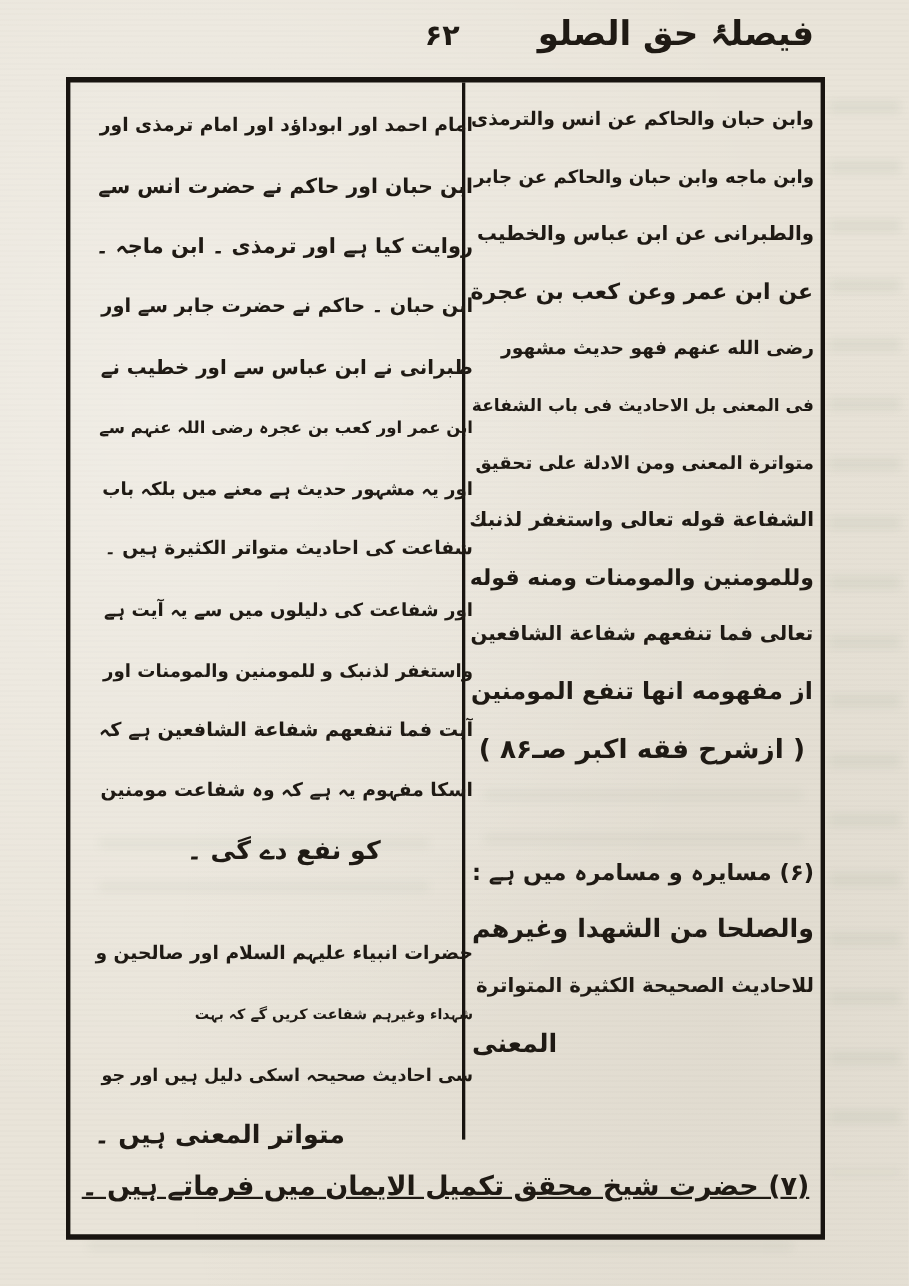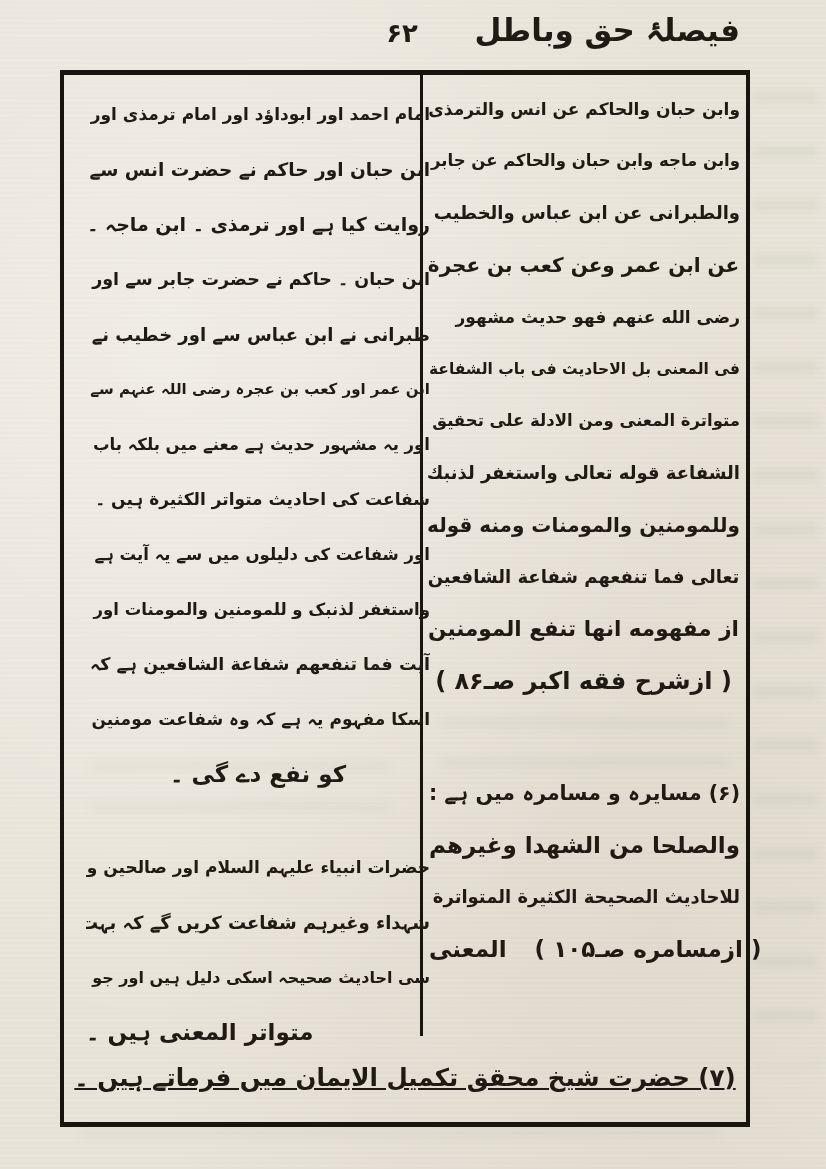--- a/index.html
+++ b/index.html
@@ -66,21 +66,21 @@
   }
 </style>
 </head>
 <body>
 
 <div class="bleed strip" style="left:754px;top:92px;width:64px;height:975px;"></div>
 <div class="bleed blob" style="left:90px;top:762px;width:300px;height:80px;"></div>
 <div class="bleed blob" style="left:440px;top:718px;width:290px;height:60px;"></div>
 <div class="bleed blob" style="left:80px;top:1128px;width:640px;height:38px;"></div>
 
-<div class="hdr-title">فیصلۂ حق وباطل</div>
+<div class="hdr-title">فیصلۂ حق الصلو</div>
 <div class="hdr-pagenum">۶۲</div>
 
 <div class="frame">
   <div class="divider"></div>
 
   <div class="col col-right">
     <div class="line fit" style="font-size: 17px;">وابن حبان والحاكم عن انس والترمذى</div>
     <div class="line fit" style="font-size: 16.5px;">وابن ماجه وابن حبان والحاكم عن جابر</div>
     <div class="line fit" style="font-size: 18px;">والطبرانى عن ابن عباس والخطيب</div>
     <div class="line fit center" style="font-size: 20px;">عن ابن عمر وعن كعب بن عجرة</div>
@@ -91,39 +91,38 @@
     <div class="line fit" style="font-size: 20px;">وللمومنين والمومنات ومنه قوله</div>
     <div class="line fit center" style="font-size: 18px;">تعالى فما تنفعهم شفاعة الشافعين</div>
     <div class="line fit center" style="font-size: 21.5px;">از مفهومه انها تنفع المومنين</div>
     <div class="line fit center">( ازشرح فقه اكبر صـ۸۶ )</div>
 
     <div class="line fit gap-md" style="font-size: 20.5px;">(۶) مسایرہ و مسامرہ میں ہے :</div>
     <div class="line fit" style="font-size: 23px;">والصلحا من الشهدا وغيرهم</div>
     <div class="line fit" style="font-size: 18px;">للاحاديث الصحيحة الكثيرة المتواترة</div>
     <div class="cite-row">
       <span class="fit">المعنى</span>
-      <span class="fit">( ازمسامره صـ۱۰۵ )</span>
     </div>
   </div>
 
   <div class="col col-left">
     <div class="line fit" style="font-size: 17px;">امام احمد اور ابوداؤد اور امام ترمذی اور</div>
     <div class="line fit" style="font-size: 18.5px;">ابن حبان اور حاکم نے حضرت انس سے</div>
     <div class="line fit" style="font-size: 19px;">روایت کیا ہے اور ترمذی ۔ ابن ماجہ ۔</div>
     <div class="line fit" style="font-size: 17.5px;">ابن حبان ۔ حاکم نے حضرت جابر سے اور</div>
     <div class="line fit" style="font-size: 18px;">طبرانی نے ابن عباس سے اور خطیب نے</div>
     <div class="line fit" style="font-size: 15px;">ابن عمر اور کعب بن عجرہ رضی اللہ عنہم سے</div>
     <div class="line fit" style="font-size: 16.5px;">اور یہ مشہور حدیث ہے معنے میں بلکہ باب</div>
     <div class="line fit" style="font-size: 17px;">شفاعت کی احادیث متواتر الكثيرة ہیں ۔</div>
     <div class="line fit" style="font-size: 16.5px;">اور شفاعت کی دلیلوں میں سے یہ آیت ہے</div>
     <div class="line fit" style="font-size: 16.5px;">واستغفر لذنبک و للمومنین والمومنات اور</div>
     <div class="line fit" style="font-size: 17.5px;">آیت فما تنفعهم شفاعة الشافعین ہے کہ</div>
     <div class="line fit" style="font-size: 17px;">اسکا مفہوم یہ ہے کہ وہ شفاعت مومنین</div>
     <div class="line fit center">کو نفع دے گی ۔</div>
 
     <div class="line fit gap-sm" style="font-size: 17px;">حضرات انبیاء علیہم السلام اور صالحین و</div>
-    <div class="line fit" style="font-size: 18px;">شہداء وغیرہم شفاعت کریں گے کہ بہت</div>
+    <div class="line fit" style="font-size: 13px;">شہداء وغیرہم شفاعت کریں گے کہ بہت</div>
     <div class="line fit" style="font-size: 16px;">سی احادیث صحیحہ اسکی دلیل ہیں اور جو</div>
     <div class="line fit left">متواتر المعنی ہیں ۔</div>
   </div>
 
   <div class="footer-line fit" style="font-size: 24.5px;">(۷) حضرت شیخ محقق تکمیل الایمان میں فرماتے ہیں ۔</div>
 </div>
 
 </body></html>

